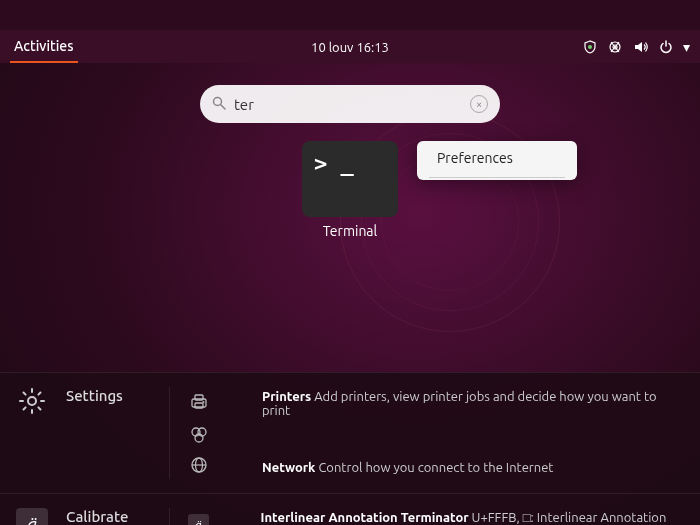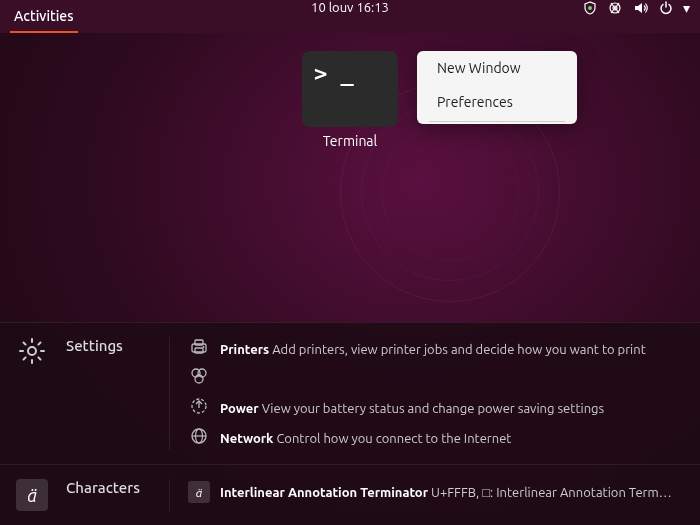--- a/index.html
+++ b/index.html
@@ -11,25 +11,26 @@
       background: #2d0a1e;
       position: relative;
     }
 
     
     #topbar {
       width: 100%;
       height: 33px;
       background: #3a0e26;
       display: flex;
-      align-items: flex-start;
+      align-items: center;
       justify-content: space-between;
       padding: 0 10px;
       position: relative;
       z-index: 100;
+      margin-top: 30px;
     }
     #activities-btn {
       color: #fff;
       font-size: 14px;
       font-weight: 500;
       cursor: pointer;
       padding: 0 4px;
       height: 100%;
       display: flex;
       align-items: center;
@@ -268,20 +269,21 @@
     .result-row-icon {
       font-size: 16px;
       color: #bbb;
       width: 22px;
       text-align: center;
       flex-shrink: 0;
     }
     .result-row-text {
       font-size: 13px;
       color: #ccc;
+      margin-left: 42px;
     }
     .result-row-text strong {
       color: #fff;
       font-weight: 600;
     }
 
     
     .char-section-icon {
       width: 32px;
       height: 32px;
@@ -342,28 +344,39 @@
         <path d="M4 3.5 A5 5 0 1 0 10 3.5" stroke="white" stroke-width="1.5" fill="none" stroke-linecap="round"></path>
       </svg>
     </span>
     <span class="sys-icon">▾</span>
   </div>
 </div>
 
 <div id="main-bg">
   <div class="bg-decoration"></div>
 
+  <div id="search-container">
+    <div id="search-box">
+      <span id="search-icon-svg">
+        <svg width="14" height="14" viewBox="0 0 14 14" fill="none">
+          <circle cx="5.5" cy="5.5" r="4" stroke="#888" stroke-width="1.5"></circle>
+          <line x1="8.8" y1="8.8" x2="13" y2="13" stroke="#888" stroke-width="1.5" stroke-linecap="round"></line>
+        </svg>
+      </span>
+      <span id="search-input-text">ter</span>
+      <div id="search-clear">×</div>
+    </div>
+  </div>
 
   <div id="results-area">
     <div id="terminal-app">
       <div id="terminal-icon"></div>
       <div id="terminal-label">Terminal</div>
 
       <div id="context-menu">
-        <div class="ctx-item">New Window</div>
         <div class="ctx-item">Preferences</div>
         <div class="ctx-divider"></div>
       </div>
     </div>
   </div>
 
   <div id="bottom-sections">
 
     <div class="result-section">
       <div class="section-left">
@@ -394,52 +407,40 @@
         <div class="result-row">
           <div class="result-row-icon">
             <svg width="18" height="18" viewBox="0 0 18 18" fill="none">
               <circle cx="6" cy="6" r="4" stroke="#bbb" stroke-width="1.3"></circle>
               <circle cx="12" cy="6" r="4" stroke="#bbb" stroke-width="1.3"></circle>
               <circle cx="9" cy="12" r="4" stroke="#bbb" stroke-width="1.3"></circle>
             </svg>
           </div>
         </div>
 
-        <div class="result-row">
-          <div class="result-row-icon">
-            <svg width="18" height="18" viewBox="0 0 18 18" fill="none">
-              <circle cx="9" cy="9" r="7" stroke="#bbb" stroke-width="1.3" stroke-dasharray="3 2"></circle>
-              <path d="M6 7 L9 4 L12 7" stroke="#bbb" stroke-width="1.3" fill="none"></path>
-              <line x1="9" y1="4" x2="9" y2="11" stroke="#bbb" stroke-width="1.3"></line>
-            </svg>
-          </div>
-          <div class="result-row-text">
-            <strong>Power</strong> <span>View your battery status and change power saving settings</span>
-          </div>
-        </div>
 
         <div class="result-row">
           <div class="result-row-icon">
             <svg width="18" height="18" viewBox="0 0 18 18" fill="none">
               <circle cx="9" cy="9" r="7" stroke="#bbb" stroke-width="1.3"></circle>
               <ellipse cx="9" cy="9" rx="3.5" ry="7" stroke="#bbb" stroke-width="1.2"></ellipse>
               <line x1="2" y1="9" x2="16" y2="9" stroke="#bbb" stroke-width="1.2"></line>
             </svg>
           </div>
           <div class="result-row-text">
             <strong>Network</strong> <span>Control how you connect to the Internet</span>
           </div>
         </div>
       </div>
     </div>
 
     <div class="result-section">
       <div class="section-left">
         <div class="char-section-icon">ä</div>
-        <div class="section-name">Characters</div>
+        <div class="section-name">Calibrate</div>
       </div>
       <div class="section-right">
         <div class="result-row">
           <div class="char-result-icon">ä</div>
           <div class="result-row-text">
             <strong>Interlinear Annotation Terminator</strong>  <span>U+FFFB, □: Interlinear Annotation Term…</span>
           </div>
         </div>
       </div>
     </div>

